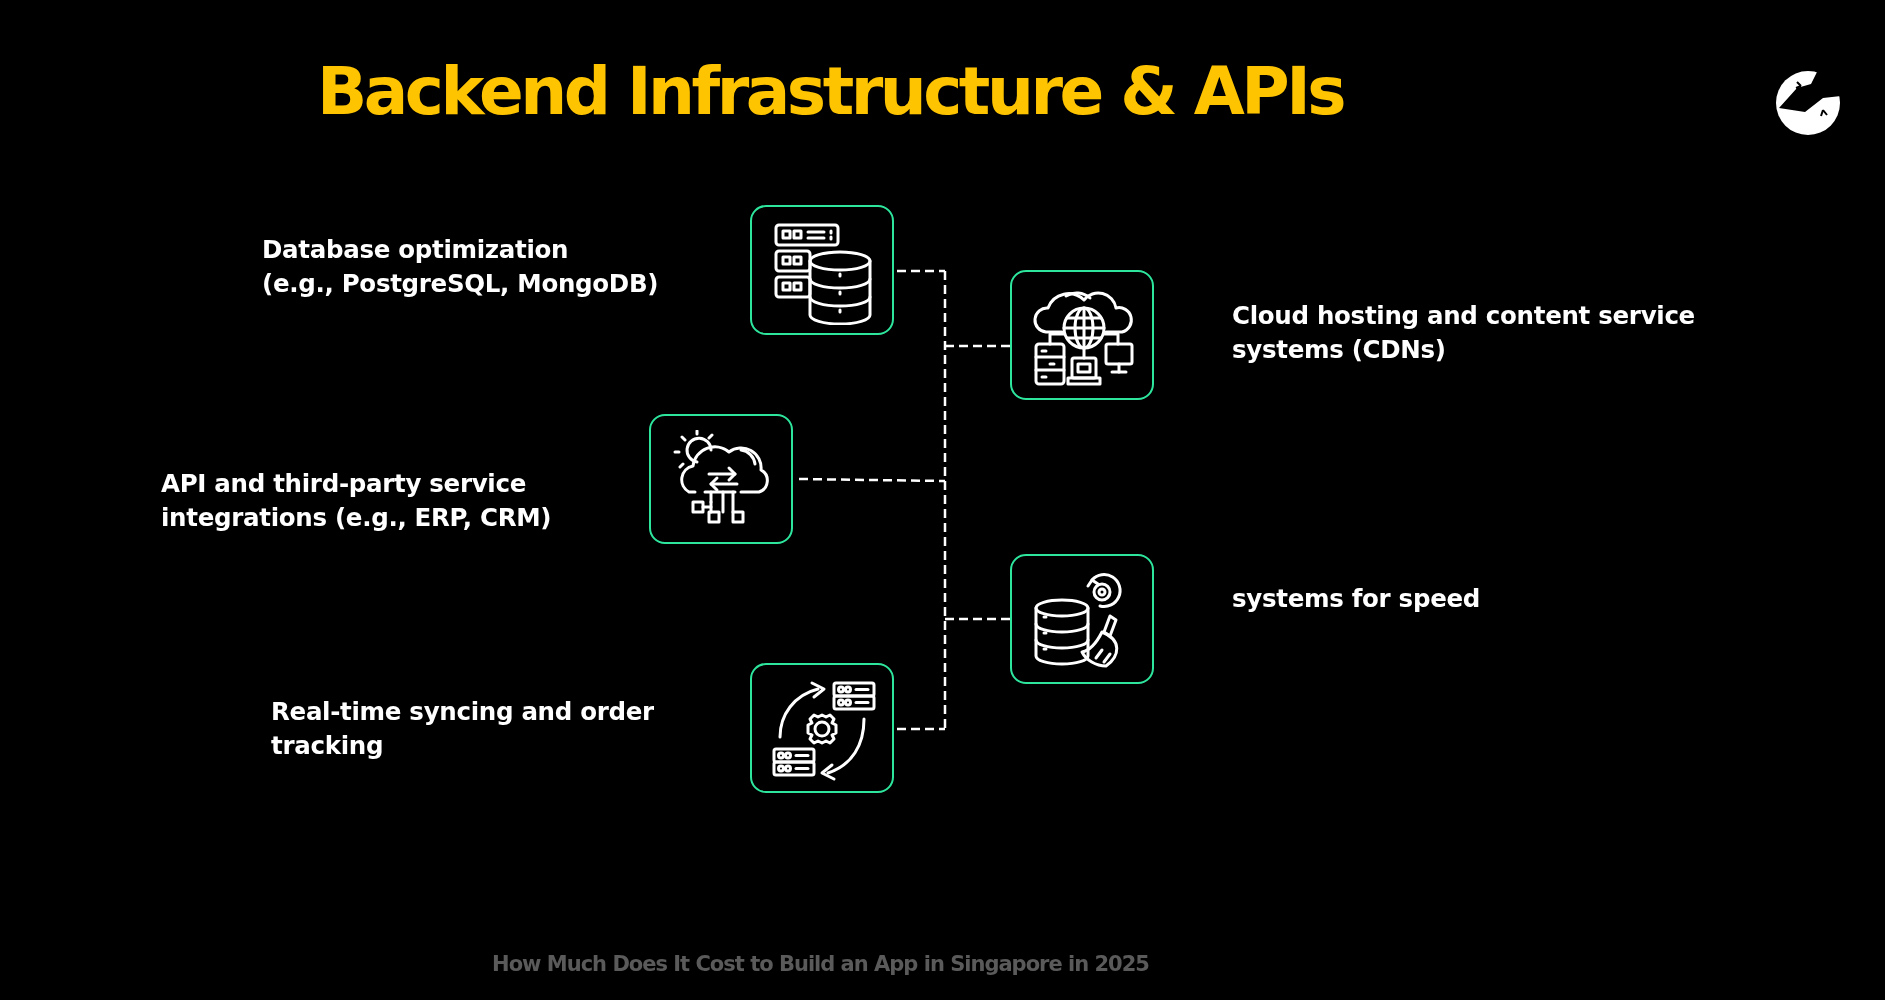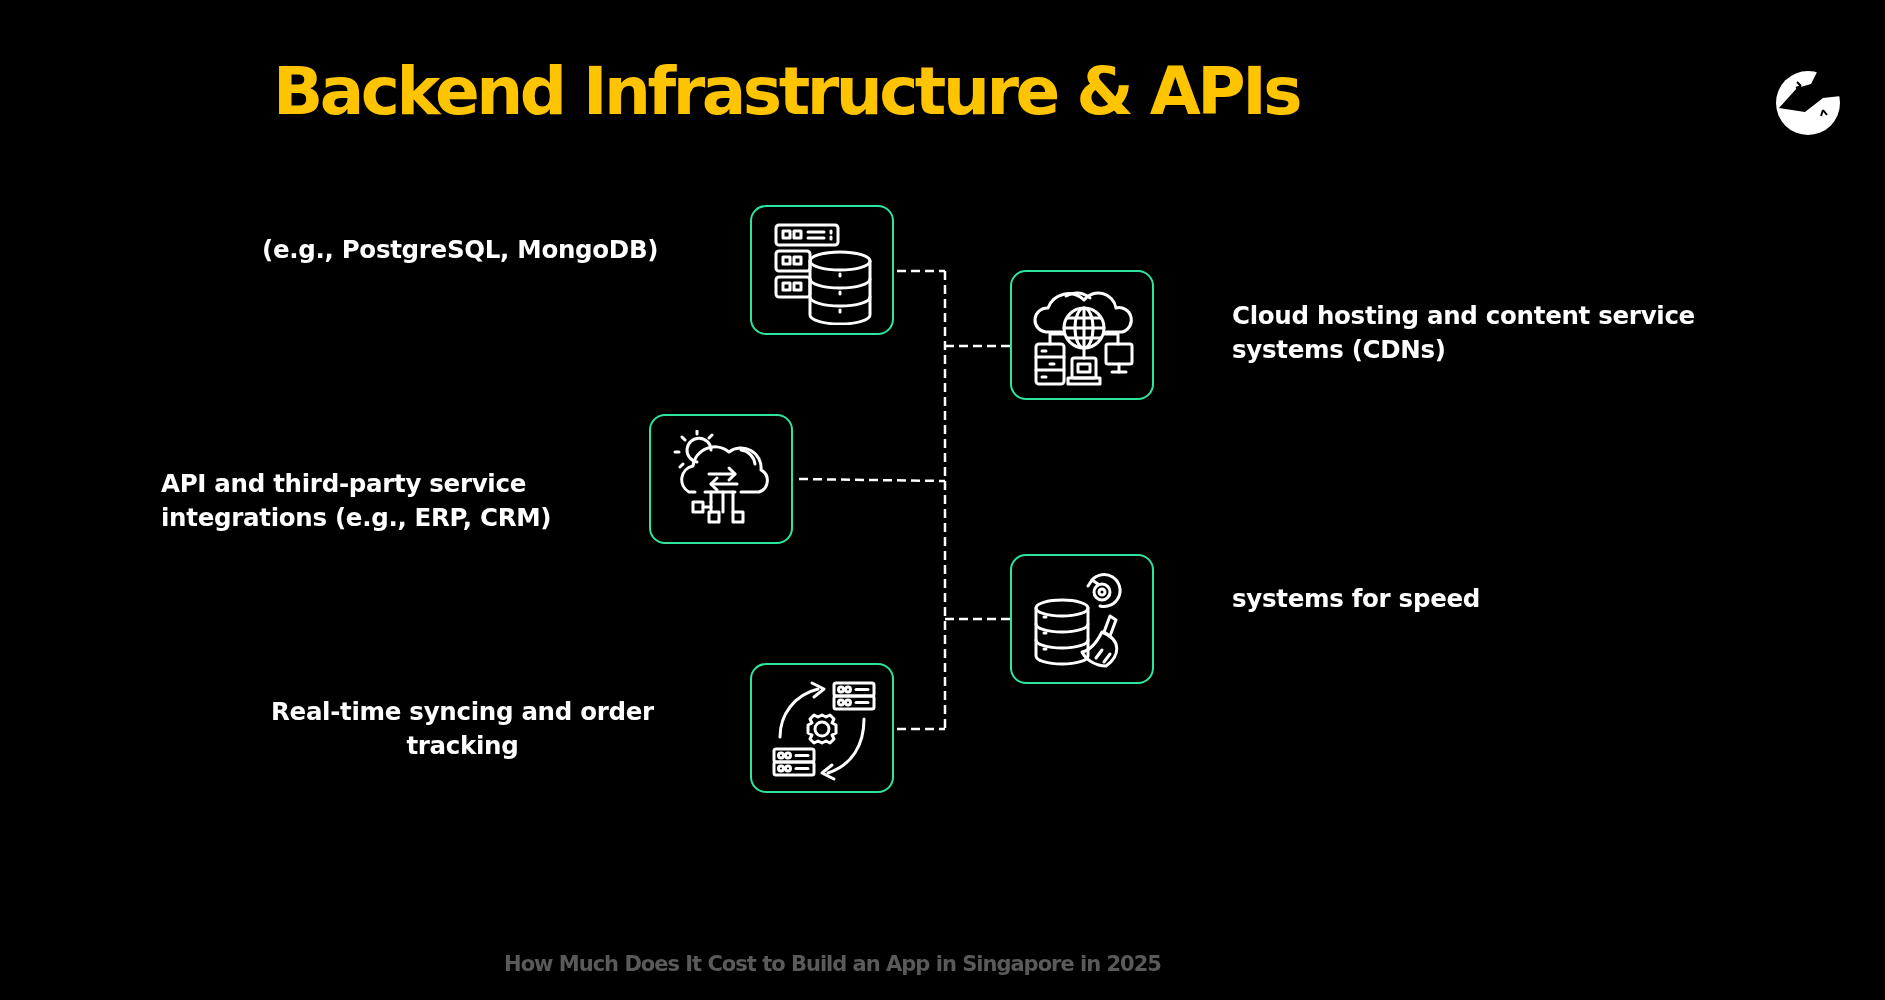--- a/index.html
+++ b/index.html
@@ -1,29 +1,29 @@
 <!DOCTYPE html>
 <html><head>
 <meta charset="utf-8">
 <style>
   html, body { margin: 0; padding: 0; background: #000; }
   body { width: 1885px; height: 1000px; position: relative; overflow: hidden;
          font-family: "DejaVu Sans", sans-serif; color: #fff; }
   .title { position: absolute; left: 0; width: 1572px; top: 52px; text-align: center;
            font-size: 66px; font-weight: bold; letter-spacing: -3.5px; color: #FFC400;
-           line-height: 80px; }
+           line-height: 80px; padding-left: 44px; }
   .logo { position: absolute; left: 1775px; top: 70px; width: 66px; height: 66px; }
   .label { position: absolute; font-size: 24.5px; font-weight: bold; line-height: 34px;
            color: #fff; letter-spacing: -0.3px; }
   .label span { display: block; white-space: nowrap; }
   .box { position: absolute; width: 144px; height: 130px; border: 2.5px solid #2EE59D;
          border-radius: 16px; box-sizing: border-box; background: #000; }
   .box svg { position: absolute; left: 20px; top: 14px; width: 104px; height: 104px; }
   .connectors { position: absolute; left: 0; top: 0; width: 1885px; height: 1000px; }
-  .footer { position: absolute; left: 17px; width: 1631px; top: 952px; text-align: center;
+  .footer { position: absolute; left: 5px; width: 1631px; top: 952px; text-align: center;
             font-size: 21px; font-weight: bold; color: #5a5a5a; letter-spacing: -1px; }
 </style>
 </head>
 <body>
 
 <div class="title">Backend Infrastructure &amp; APIs</div>
 
 <svg class="logo" viewBox="0 0 66 66">
   <circle cx="33" cy="33" r="32" fill="#fff"></circle>
   <path d="M42 2 L36 14 L22 18 L4 38 L30 42 L48 28 L66 26 L62 4 Z" fill="#000"></path>
@@ -35,20 +35,21 @@
     <line x1="897" y1="271" x2="945" y2="271"></line>
     <line x1="945" y1="271" x2="945" y2="729"></line>
     <line x1="945" y1="346" x2="1010" y2="346"></line>
     <line x1="799" y1="479" x2="945" y2="481"></line>
     <line x1="945" y1="619" x2="1010" y2="619"></line>
     <line x1="897" y1="729" x2="945" y2="729"></line>
   </g>
 </svg>
 
 <div class="label" style="left:262px; top:233px;">
+  <span>Database optimization</span>
   <span>(e.g., PostgreSQL, MongoDB)</span>
 </div>
 <div class="box" style="left:750px; top:205px;">
   <svg viewBox="0 0 104 104" fill="none" stroke="#fff" stroke-width="3" stroke-linecap="round" stroke-linejoin="round">
     <rect x="4" y="4" width="62" height="20" rx="3"></rect>
     <rect x="11" y="10" width="7" height="7"></rect>
       <rect x="22" y="10" width="7" height="7"></rect>
     <line x1="36" y1="11" x2="52" y2="11"></line>
       <line x1="36" y1="17" x2="52" y2="17"></line>
     <line x1="59" y1="10" x2="59" y2="12"></line>
@@ -143,21 +144,21 @@
     <path d="M78 46 L84 50 L78 66 L72 62 Z"></path>
     <path d="M70 62 C90 70 88 86 74 96 C64 96 54 90 50 82 C60 80 66 70 70 62 Z"></path>
     <line x1="64" y1="88" x2="70" y2="80"></line>
       <line x1="72" y1="92" x2="78" y2="84"></line>
   </svg>
 </div>
 <div class="label" style="left:1232px; top:582px;">
   <span>systems for speed</span>
 </div>
 
-<div class="label" style="left:271px; top:695px;text-align:center;">
+<div class="label" style="left:271px; top:695px;">
   <span>Real-time syncing and order</span>
   <span>tracking</span>
 </div>
 <div class="box" style="left:750px; top:663px;">
   <svg viewBox="0 0 104 104" fill="none" stroke="#fff" stroke-width="3" stroke-linecap="round" stroke-linejoin="round">
     <rect x="62" y="4" width="40" height="13" rx="2"></rect>
       <rect x="62" y="17" width="40" height="13" rx="2"></rect>
     <circle cx="69" cy="10.5" r="2.5"></circle>
       <circle cx="76" cy="10.5" r="2.5"></circle>
       <line x1="84" y1="10.5" x2="96" y2="10.5"></line>

